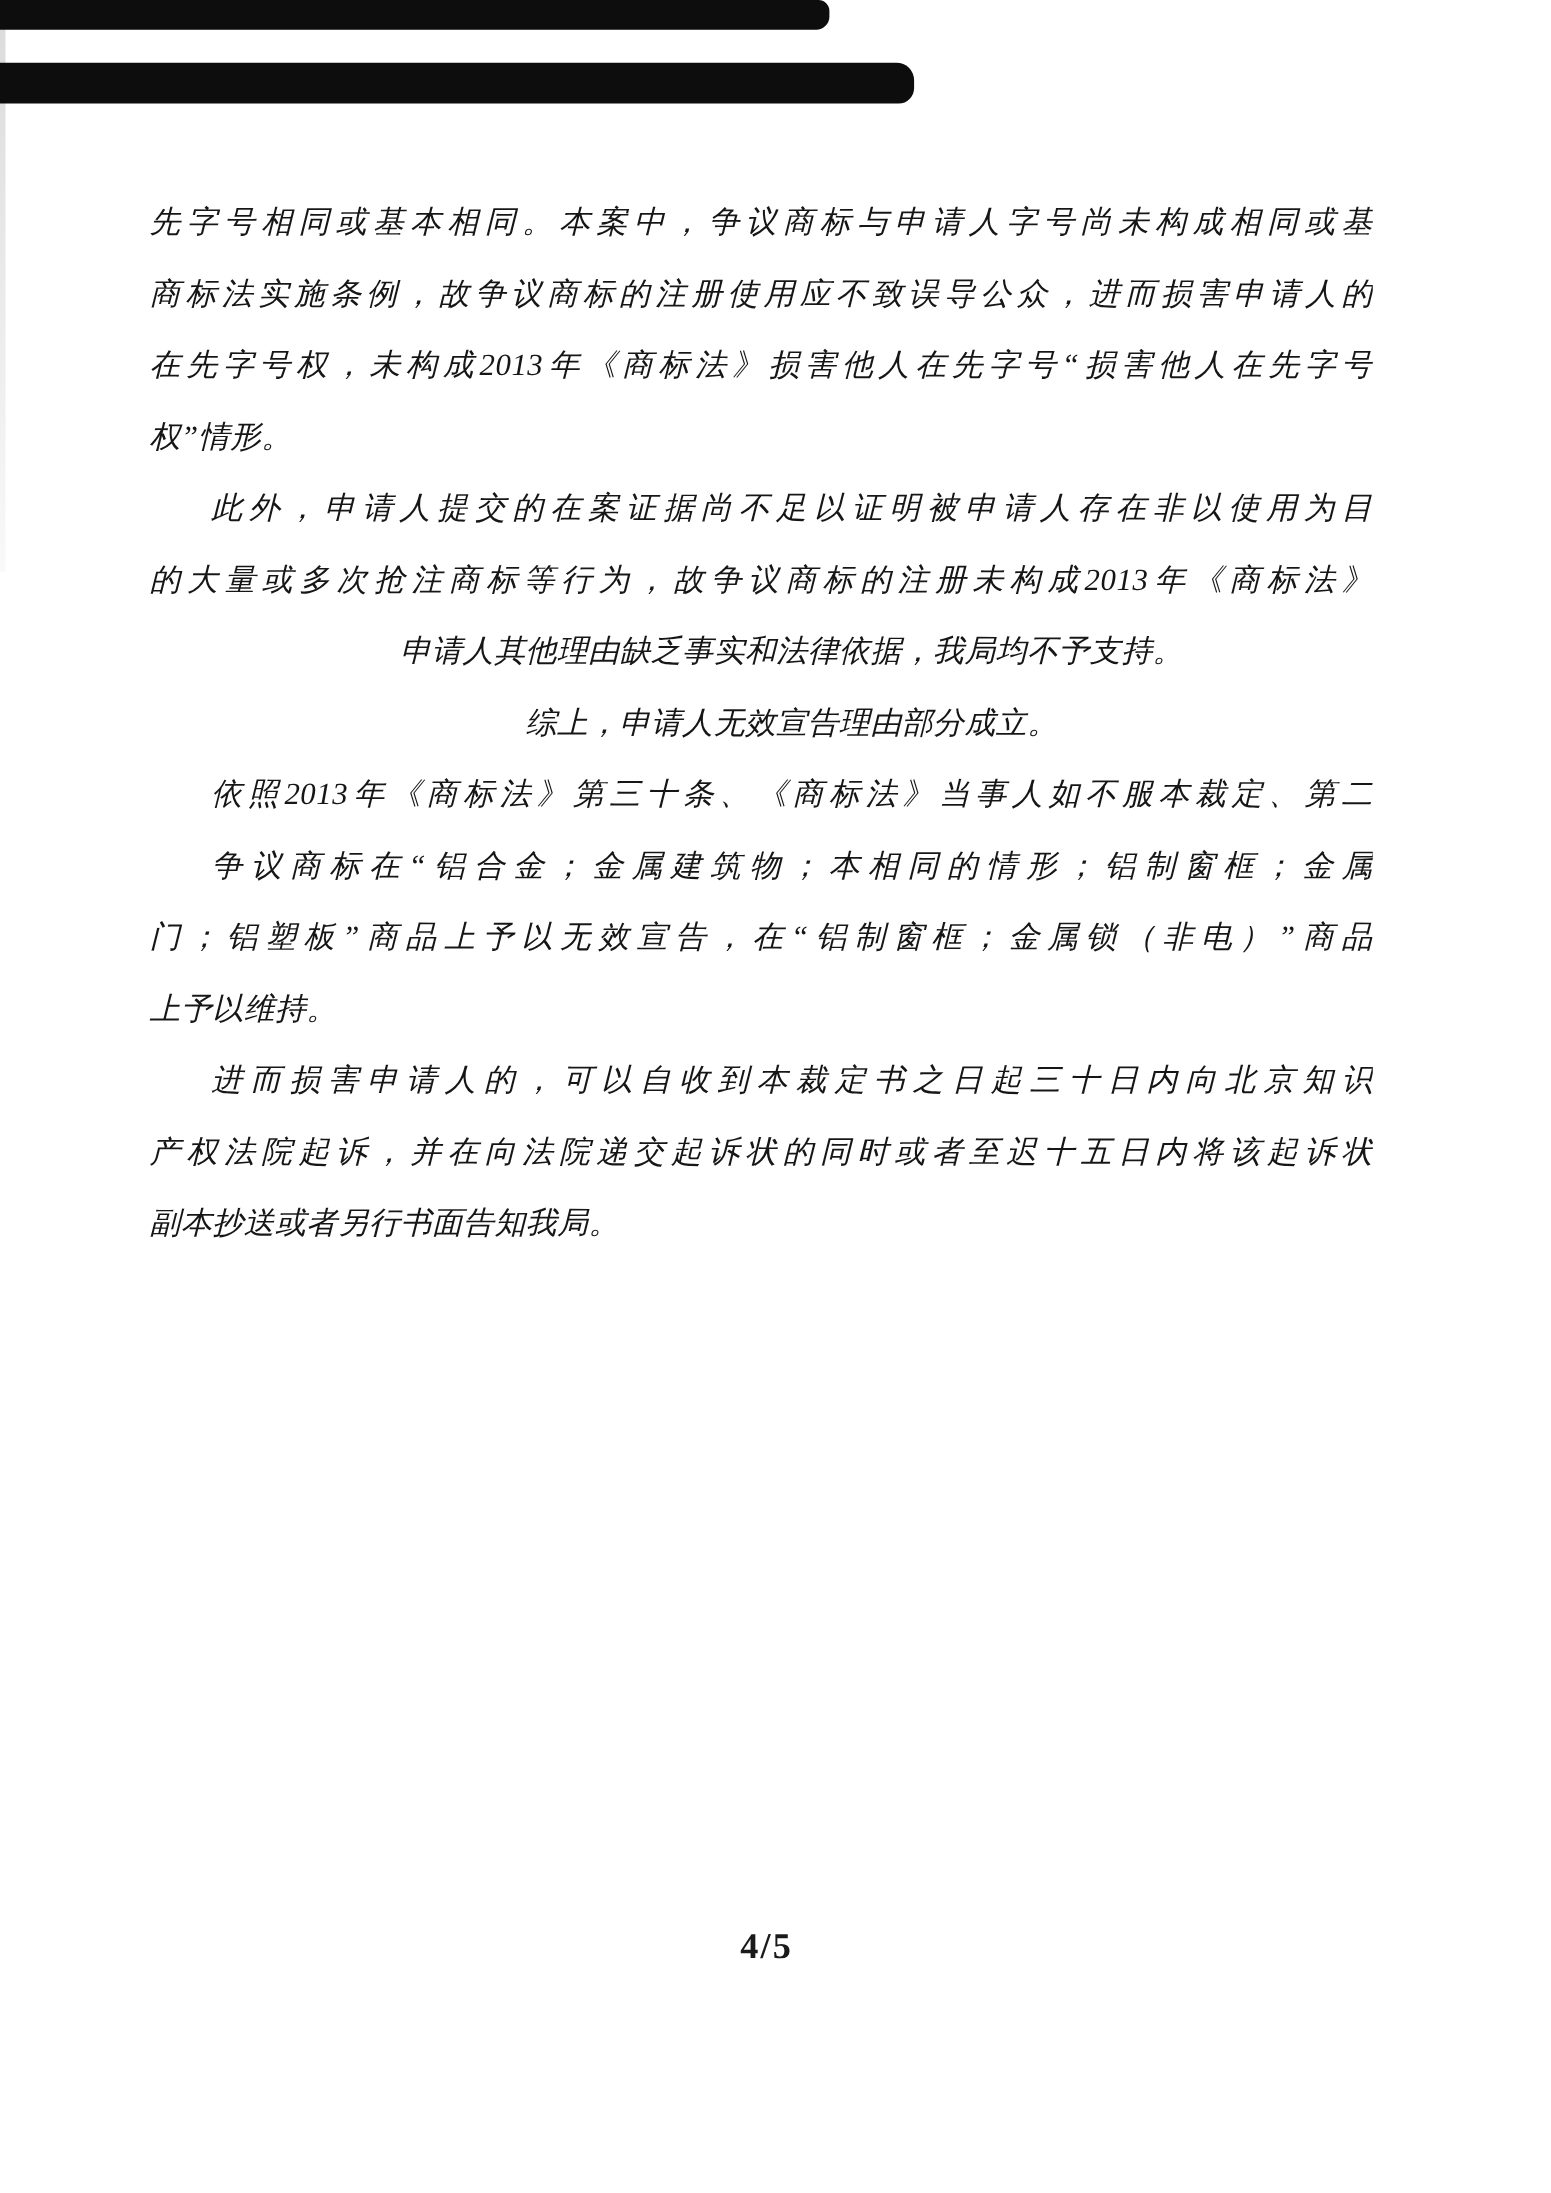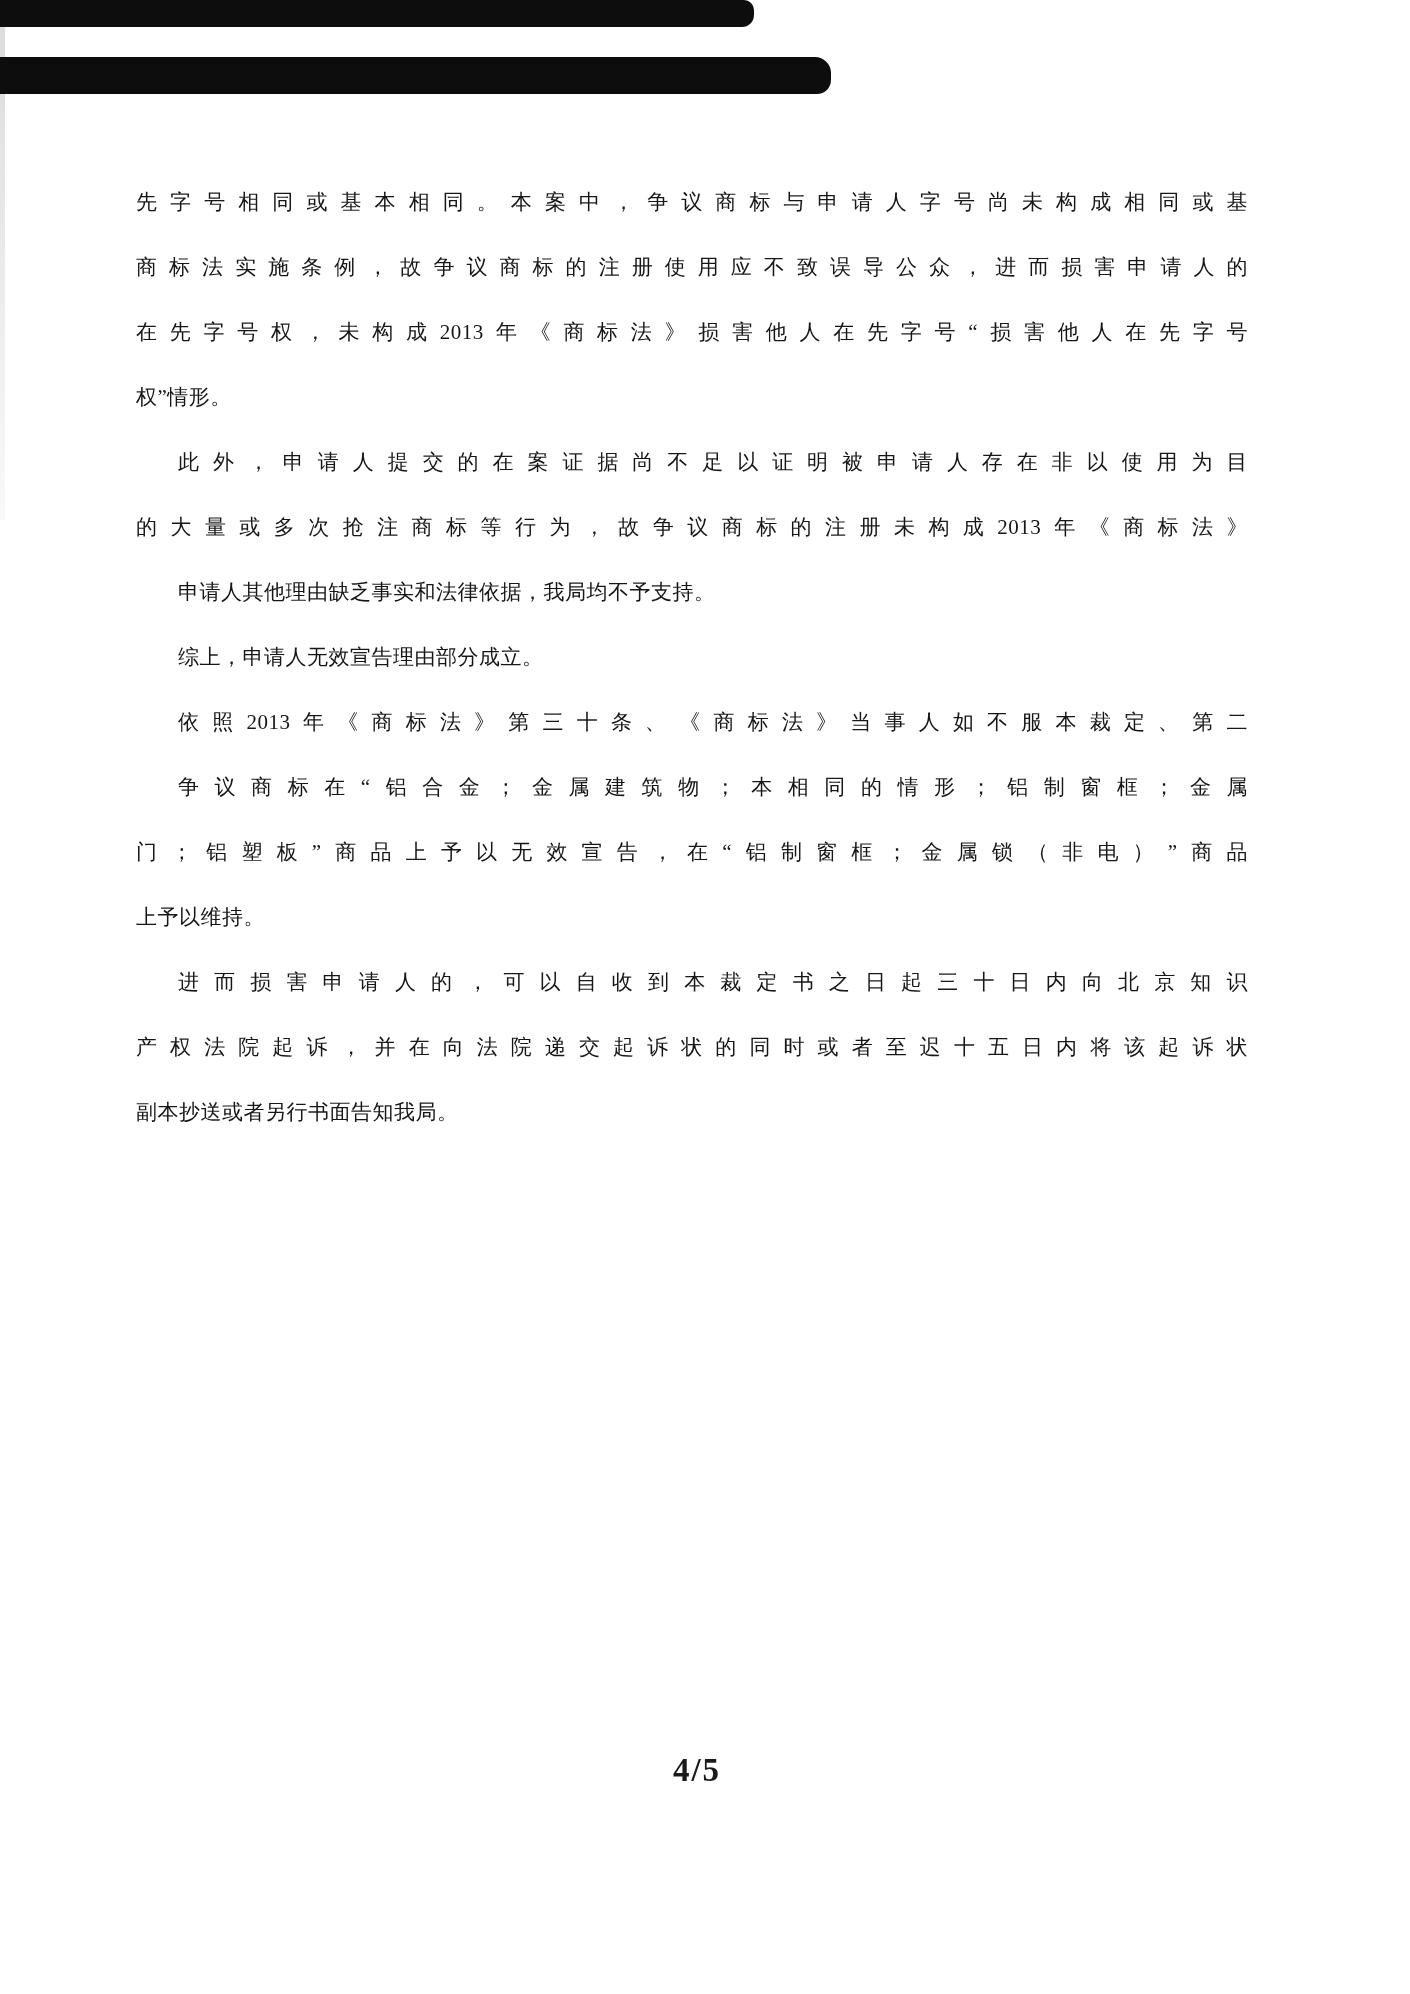--- a/index.html
+++ b/index.html
@@ -44,34 +44,36 @@
     background: linear-gradient(#bdbdbd, #f4f4f4);
     opacity: 0.55;
   }
   .text-block {
     position: absolute;
     left: 136px;
     top: 170px;
     width: 1112px;
   }
   .line {
-    font-size: 21px;
+    font-size: 28px;
     line-height: 65px;
     height: 65px;
     letter-spacing: 0.5px;
     white-space: nowrap;
+    font-style: italic;
   }
   .line.fill {
     white-space: normal;
     text-align: justify;
     text-align-last: justify;
     overflow: hidden;
   }
   .line.indent {
     text-indent: 2em;
+    text-align: center;
   }
   .page-number {
     position: absolute;
     top: 1752px;
     left: 0;
     width: 1410px;
     text-align: center;
     font-size: 33px;
     font-weight: bold;
     letter-spacing: 2px;

